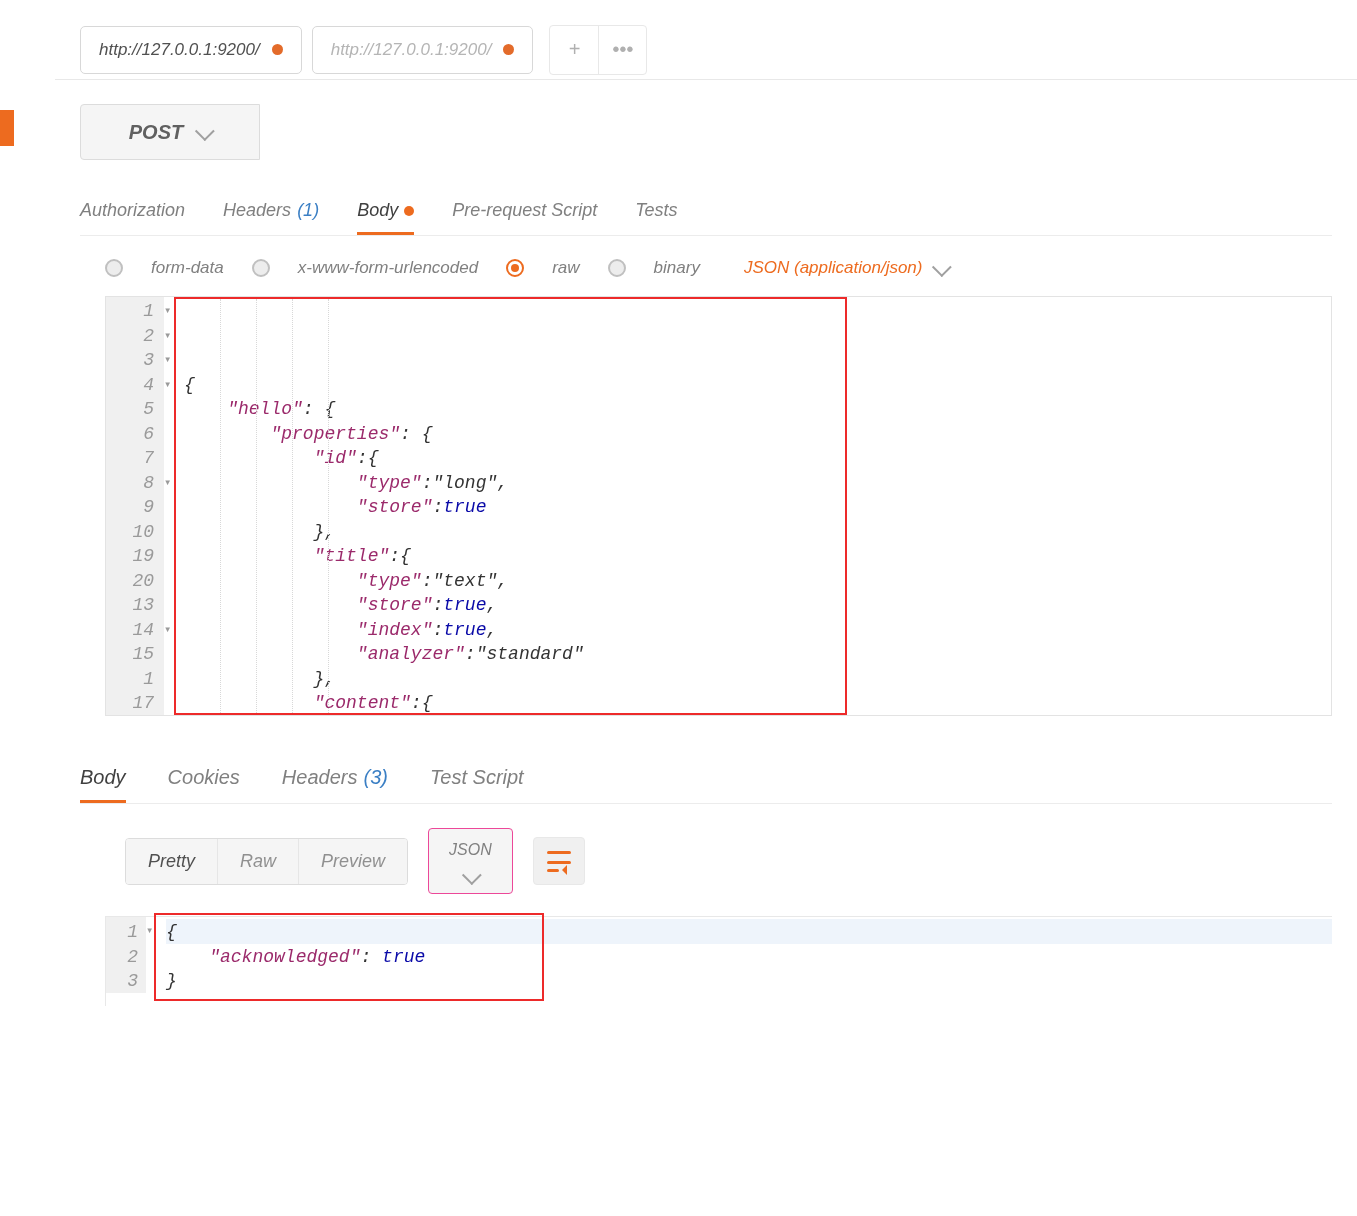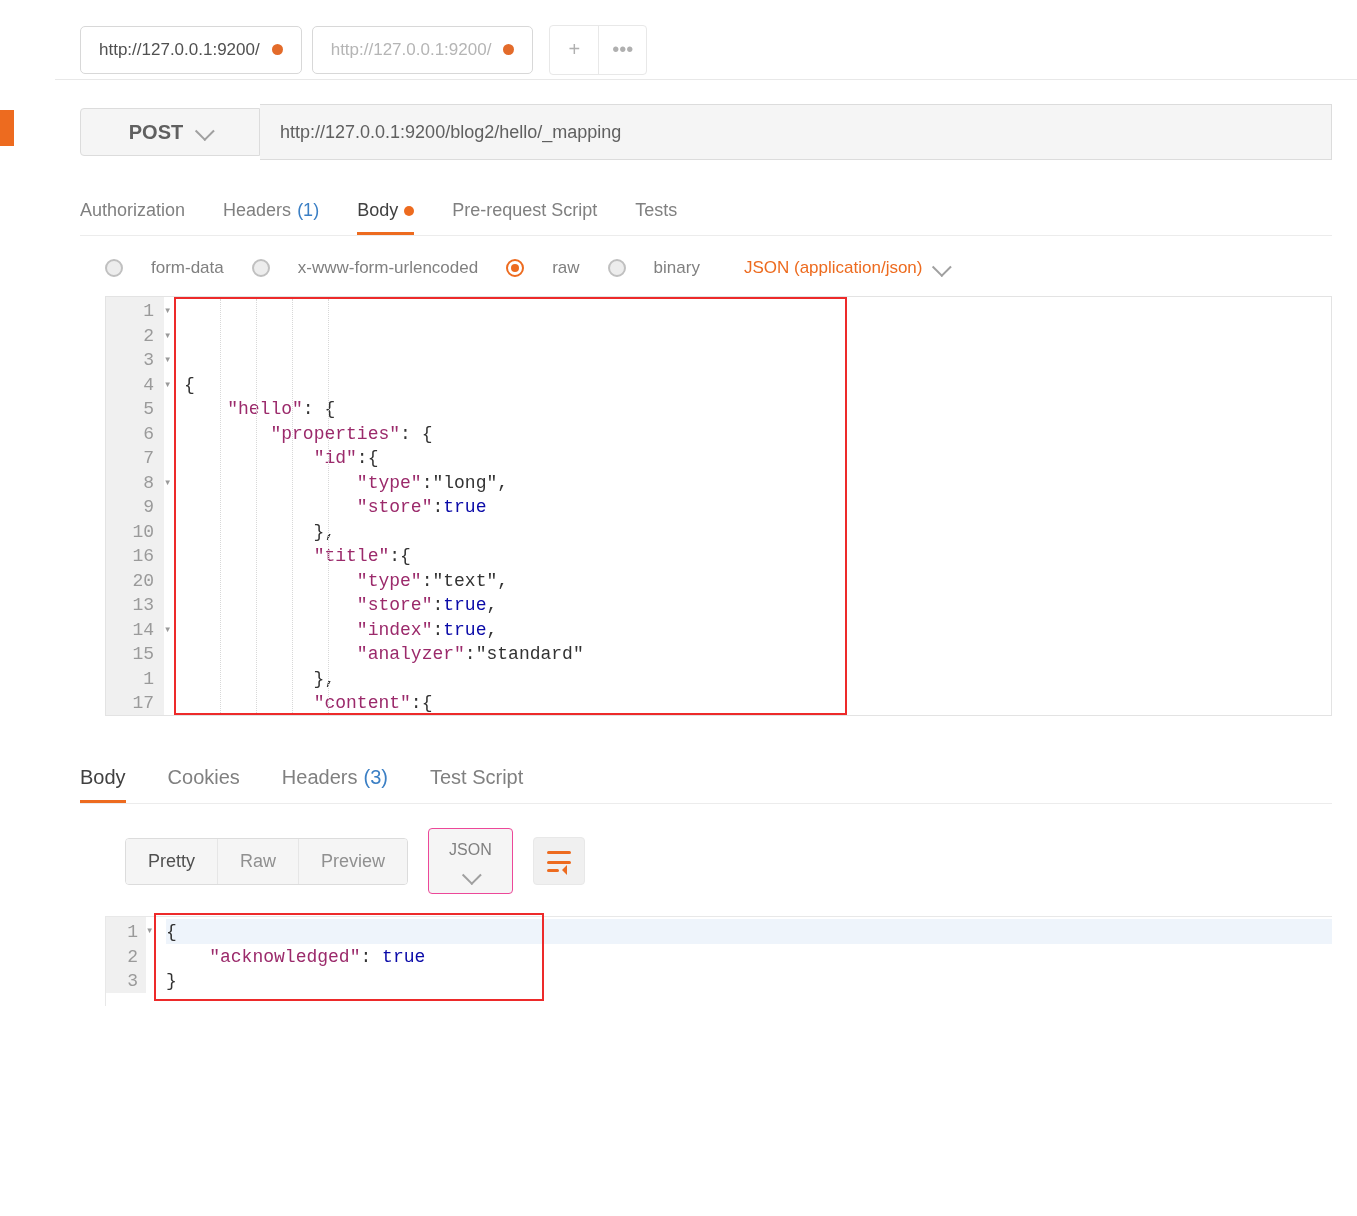--- a/index.html
+++ b/index.html
@@ -7,20 +7,21 @@
     font-family: -apple-system, BlinkMacSystemFont, "Segoe UI", Helvetica, Arial, sans-serif;
     background: #fff;
     color: #505050;
     font-size: 16px;
   }
   .app { width: 1357px; height: 1216px; position: relative; background:#fff;}
   .content-area {
     position: absolute;
     left: 55px; top: 0; right: 0; bottom: 0;
     padding: 20px 0 0 0;
+    font-style: italic;
   }
 
   
   .tabs-row {
     display: flex;
     align-items: center;
     padding-left: 25px;
     gap: 10px;
     border-bottom: 1px solid #e8e8e8;
     height: 60px;
@@ -46,21 +47,21 @@
   .plus-more-wrap { display:flex; border:1px solid #e8e8e8; border-radius:4px; margin-left:6px;}
   .plus-more-wrap .plus-btn { border-left:none;}
 
   
   .req-row {
     display:flex; align-items:center;
     margin: 24px 25px 0 25px;
     height: 56px;
   }
   .method-select {
-    width: 180px; height: 48px;
+    width: 180px; height: 56px;
     background: #f5f5f5;
     border: 1px solid #dcdcdc;
     border-radius: 4px 0 0 4px;
     display:flex; align-items:center; justify-content:center;
     font-size: 20px; font-weight:600; color:#606060;
     gap: 12px; cursor:pointer;
   }
   .url-input {
     flex:1; height:56px;
     background: #f5f5f5;
@@ -269,23 +270,20 @@
       <div class="plus-more-wrap">
         <div class="plus-btn">+</div>
         <div class="more-btn">•••</div>
       </div>
     </div>
 
     <div class="req-row">
       <div class="method-select">
         <span>POST</span>
         <span class="chevron-down"></span>
-      </div>
-      <div class="url-input">
-        <span>http://127.0.0.1:9200/blog2/hello/_mapping</span>
       </div>
     </div>
 
     <div class="subtabs">
       <div class="subtab">
         <span>Authorization</span>
       </div>
       <div class="subtab">
         <span>Headers</span>
         <span class="badge-count">(1)</span>
@@ -331,21 +329,21 @@
             <div class="gl">1</div>
             <div class="gl">2</div>
             <div class="gl">3</div>
             <div class="gl">4</div>
             <div class="gl">5</div>
             <div class="gl">6</div>
             <div class="gl">7</div>
             <div class="gl">8</div>
             <div class="gl">9</div>
             <div class="gl">10</div>
-            <div class="gl">16</div>
+            <div class="gl">19</div>
             <div class="gl">20</div>
             <div class="gl">13</div>
             <div class="gl">14</div>
             <div class="gl">15</div>
             <div class="gl">1</div>
             <div class="gl">17</div>
           </div>
         <div class="fold-gutter" id="req-fold">
             <div class="fl">▾</div>
             <div class="fl">▾</div>

